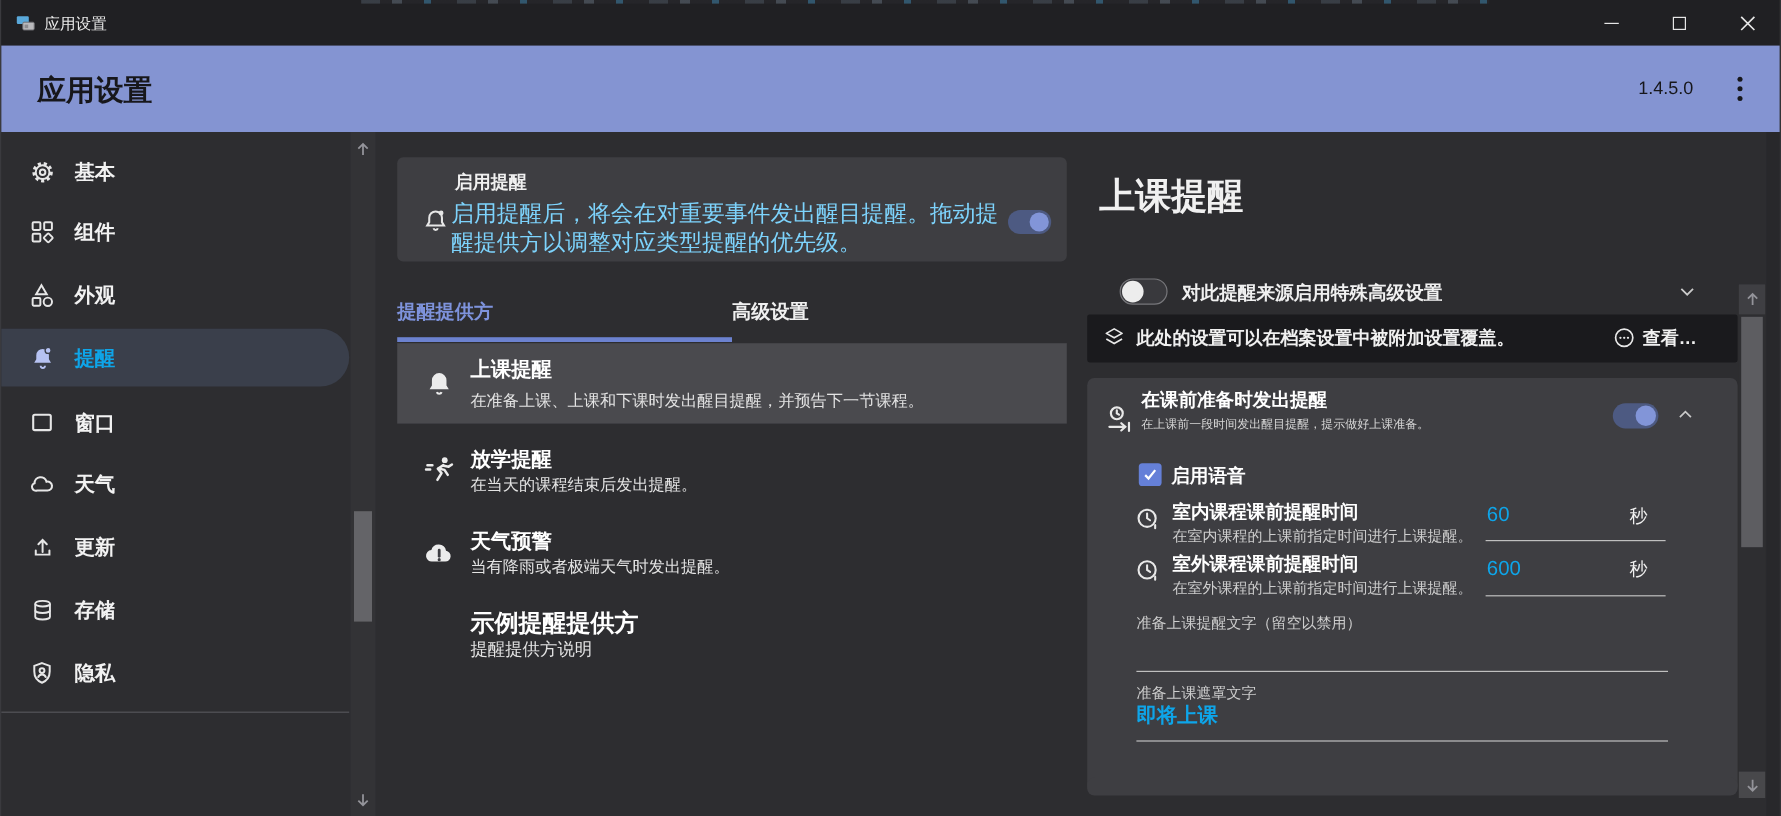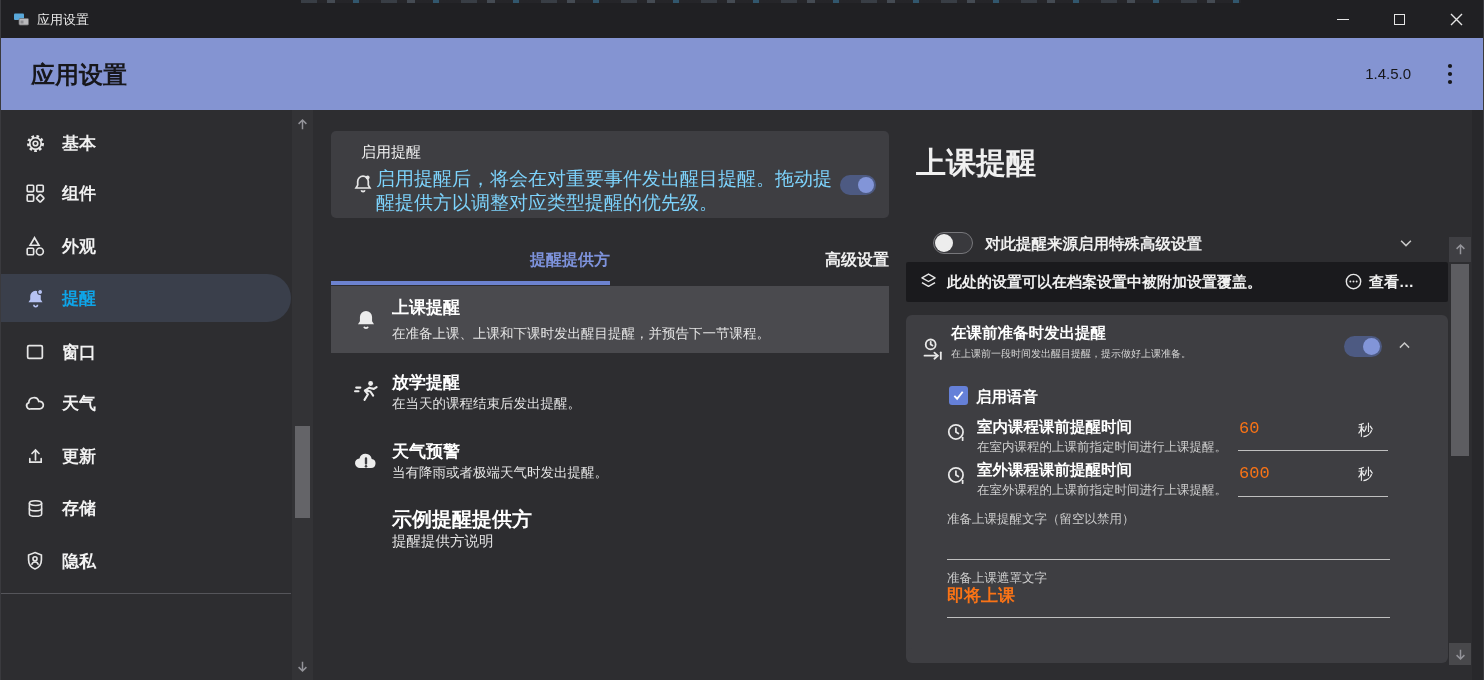--- a/index.html
+++ b/index.html
@@ -38,39 +38,39 @@
 
   
   .card { position:absolute; background:#3e3e42; border-radius:5px; }
   .toggle { position:absolute; border-radius:11px; }
   .toggle .knob { position:absolute; top:2px; border-radius:50%; }
   .toggle.on { background:#4d5a82; }
   .toggle.on .knob { right:2px; width:16px; height:16px; background:#8295d8; }
   .toggle.off { background:#39393d; border:1px solid #77777b; }
   .toggle.off .knob { left:1px; top:1px; width:18px; height:18px; background:#ededed; }
 
-  .tab { position:absolute; top:238px; width:279px; height:44px; display:flex; align-items:center; justify-content:flex-end;
+  .tab { position:absolute; top:238px; width:279px; height:44px; display:flex; align-items:center; justify-content:flex-start;
          font-size:16px; font-weight:700; color:#f0f0f0; cursor:default; }
   .tab.active { color:#7e93dc; }
   .tab-underline { position:absolute; left:330px; top:281px; width:279px; height:4px; background:#6c82cf; }
 
   .prov-row { position:absolute; left:330px; width:558px; cursor:default; }
   .prov-row.selected { background:#4a4a4e; }
   .prov-ico { position:absolute; left:15px; top:0; width:40px; height:100%; display:flex; align-items:center; justify-content:center; }
   .prov-title { position:absolute; left:61px; font-size:17px; font-weight:700; color:#fff; }
   .prov-desc { position:absolute; left:61px; font-size:13.5px; color:#e3e3e3; }
 
   
   .detail-h1 { position:absolute; left:915px; top:143px; font-size:30px; font-weight:700; }
   .infobar { position:absolute; left:905px; top:262px; width:542px; height:40px; background:#1a1a1d; border-radius:2px; }
   .field-title { font-size:15.5px; font-weight:700; color:#fff; }
   .field-sub { font-size:12.5px; color:#cdcdcd; }
   .u-line { position:absolute; height:0; border-top:1.5px solid #bfbfbf; }
-  input.bare { background:transparent; border:none; outline:none; color:#f97316;
-               font-family:Liberation Mono, monospace; padding:0; }
+  input.bare { background:transparent; border:none; outline:none; color:#0ea5e9;
+               font-family:Liberation Sans, sans-serif; padding:0; }
   .checkbox { position:absolute; width:19px; height:19px; background:#6580d8; border-radius:3px;
               display:flex; align-items:center; justify-content:center; }
   svg { display:block; }
 </style>
 </head>
 <body>
 
 <div id="app">
 
   <div id="titlebar">
@@ -211,21 +211,21 @@
   </div>
 
   <div class="card" style="left:330px;top:131px;width:558px;height:87px">
     <span class="abs" style="left:20px;top:41px">
       <svg width="24" height="24" viewBox="0 0 24 24" fill="none" stroke="#e6e6e6" stroke-width="1.7">
           <path d="M12 4.2a5.3 5.3 0 0 0-5.3 5.3v3.6L5 16h14l-1.7-2.9V9.5A5.3 5.3 0 0 0 12 4.2z"></path>
           <path d="M10.3 18.3a1.8 1.8 0 0 0 3.5 0"></path>
           <circle cx="16.6" cy="5.4" r="2" fill="#e6e6e6" stroke="none"></circle>
         </svg>
     </span>
-    <div class="abs" style="left:30px;top:12px;font-size:15px;font-weight:400">启用提醒</div>
+    <div class="abs" style="left:48px;top:12px;font-size:15px;font-weight:700">启用提醒</div>
     <div class="abs" style="left:45px;top:36px;width:462px;font-size:19px;line-height:24px;color:#7dd3fc">启用提醒后，将会在对重要事件发出醒目提醒。拖动提醒提供方以调整对应类型提醒的优先级。</div>
     <div class="toggle on" style="left:509px;top:44px;width:36px;height:20px">
         <div class="knob"></div>
       </div>
   </div>
 
   <div class="tab active" style="left:330px">
       <span>提醒提供方</span>
     </div>
   <div class="tab" style="left:609px">

